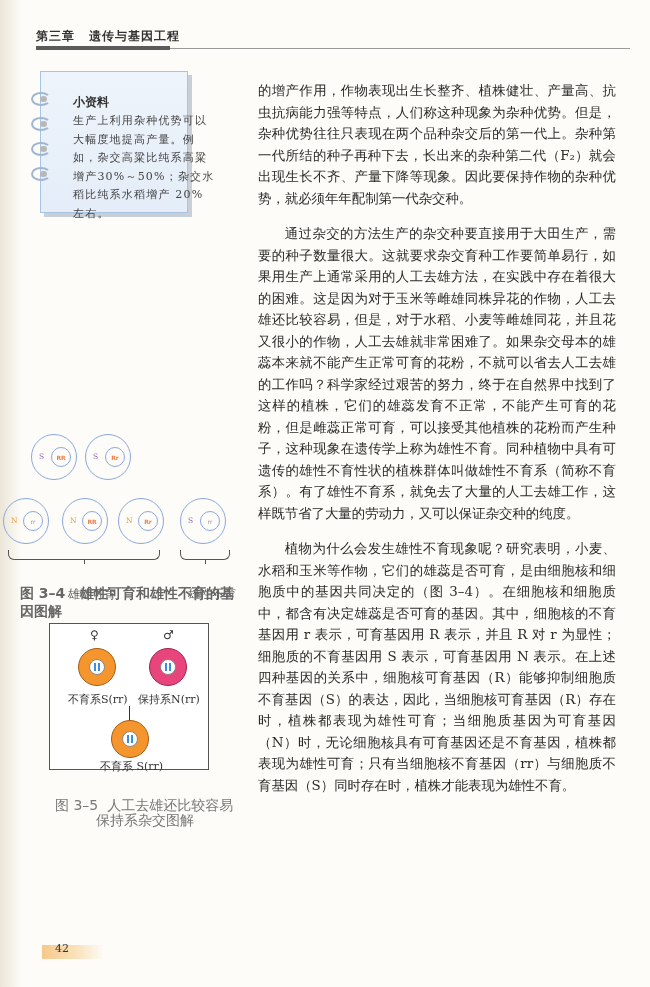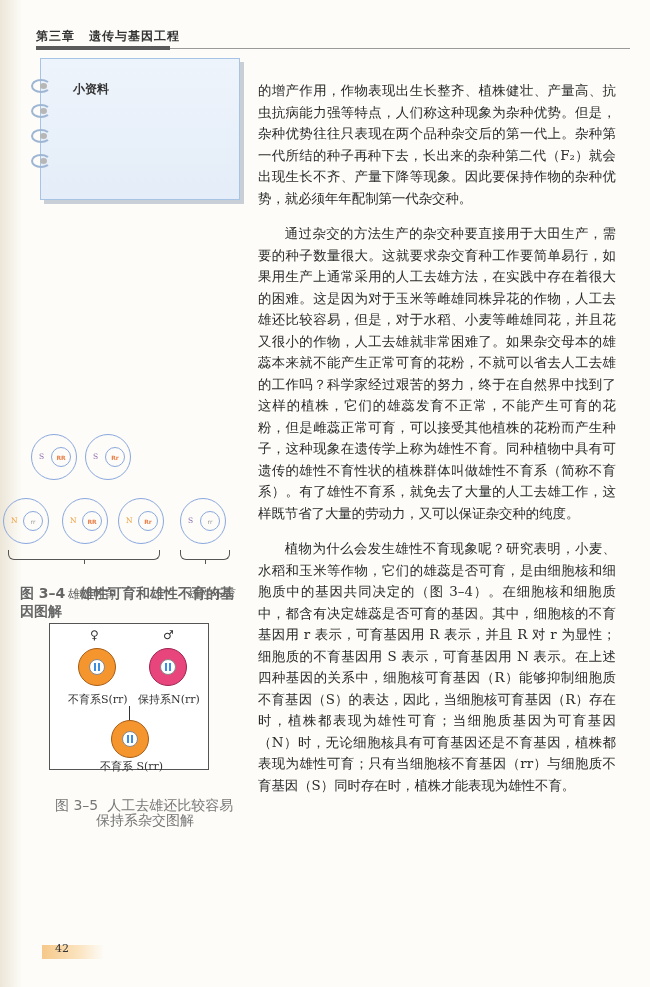--- a/index.html
+++ b/index.html
@@ -21,21 +21,21 @@
   .chapter-header .gap { display: inline-block; width: 14px; }
   .header-rule-thick {
     position: absolute; left: 36px; top: 46px; width: 134px; height: 4px; background: #5b5b5b;
   }
   .header-rule-thin {
     position: absolute; left: 170px; top: 48px; width: 460px; height: 1px; background: #9a9a9a;
   }
 
   
   .note-box {
-    position: absolute; left: 40px; top: 58px; width: 200px; height: 142px;
+    position: absolute; left: 40px; top: 71px; width: 148px; height: 142px;
     background: linear-gradient(180deg, #eef4fb 0%, #e4edf8 100%);
     border: 1px solid #a8c4e4;
     box-shadow: 4px 4px 0 #c9cfd6;
   }
   .spiral {
     position: absolute; left: -10px; width: 20px; height: 14px;
     border: 2px solid #9eb6d3; border-radius: 50%; border-right-color: transparent;
     background: transparent;
   }
   .spiral::after {
@@ -154,20 +154,21 @@
   </div>
   <div class="header-rule-thick"></div>
   <div class="header-rule-thin"></div>
 
   <div class="note-box">
     <div class="spiral" style="top:20px"></div>
     <div class="spiral" style="top:45px"></div>
     <div class="spiral" style="top:70px"></div>
     <div class="spiral" style="top:95px"></div>
     <div class="note-title">小资料</div>
+    <div class="note-body">生产上利用杂种优势可以大幅度地提高产量。例如，杂交高粱比纯系高粱增产30%～50%；杂交水稻比纯系水稻增产 20% 左右。</div>
   </div>
 
   <div class="main-text">
     <p>的增产作用，作物表现出生长整齐、植株健壮、产量高、抗虫抗病能力强等特点，人们称这种现象为杂种优势。但是，杂种优势往往只表现在两个品种杂交后的第一代上。杂种第一代所结的种子再种下去，长出来的杂种第二代（F₂）就会出现生长不齐、产量下降等现象。因此要保持作物的杂种优势，就必须年年配制第一代杂交种。</p>
     <p class="indent">通过杂交的方法生产的杂交种要直接用于大田生产，需要的种子数量很大。这就要求杂交育种工作要简单易行，如果用生产上通常采用的人工去雄方法，在实践中存在着很大的困难。这是因为对于玉米等雌雄同株异花的作物，人工去雄还比较容易，但是，对于水稻、小麦等雌雄同花，并且花又很小的作物，人工去雄就非常困难了。如果杂交母本的雄蕊本来就不能产生正常可育的花粉，不就可以省去人工去雄的工作吗？科学家经过艰苦的努力，终于在自然界中找到了这样的植株，它们的雄蕊发育不正常，不能产生可育的花粉，但是雌蕊正常可育，可以接受其他植株的花粉而产生种子，这种现象在遗传学上称为雄性不育。同种植物中具有可遗传的雄性不育性状的植株群体叫做雄性不育系（简称不育系）。有了雄性不育系，就免去了大量的人工去雄工作，这样既节省了大量的劳动力，又可以保证杂交种的纯度。</p>
     <p class="indent">植物为什么会发生雄性不育现象呢？研究表明，小麦、水稻和玉米等作物，它们的雄蕊是否可育，是由细胞核和细胞质中的基因共同决定的（图 3–4）。在细胞核和细胞质中，都含有决定雄蕊是否可育的基因。其中，细胞核的不育基因用 r 表示，可育基因用 R 表示，并且 R 对 r 为显性；细胞质的不育基因用 S 表示，可育基因用 N 表示。在上述四种基因的关系中，细胞核可育基因（R）能够抑制细胞质不育基因（S）的表达，因此，当细胞核可育基因（R）存在时，植株都表现为雄性可育；当细胞质基因为可育基因（N）时，无论细胞核具有可育基因还是不育基因，植株都表现为雄性可育；只有当细胞核不育基因（rr）与细胞质不育基因（S）同时存在时，植株才能表现为雄性不育。</p>
   </div>
 
   <div class="fig34">
     <div class="cell" style="left:31px;top:14px">

